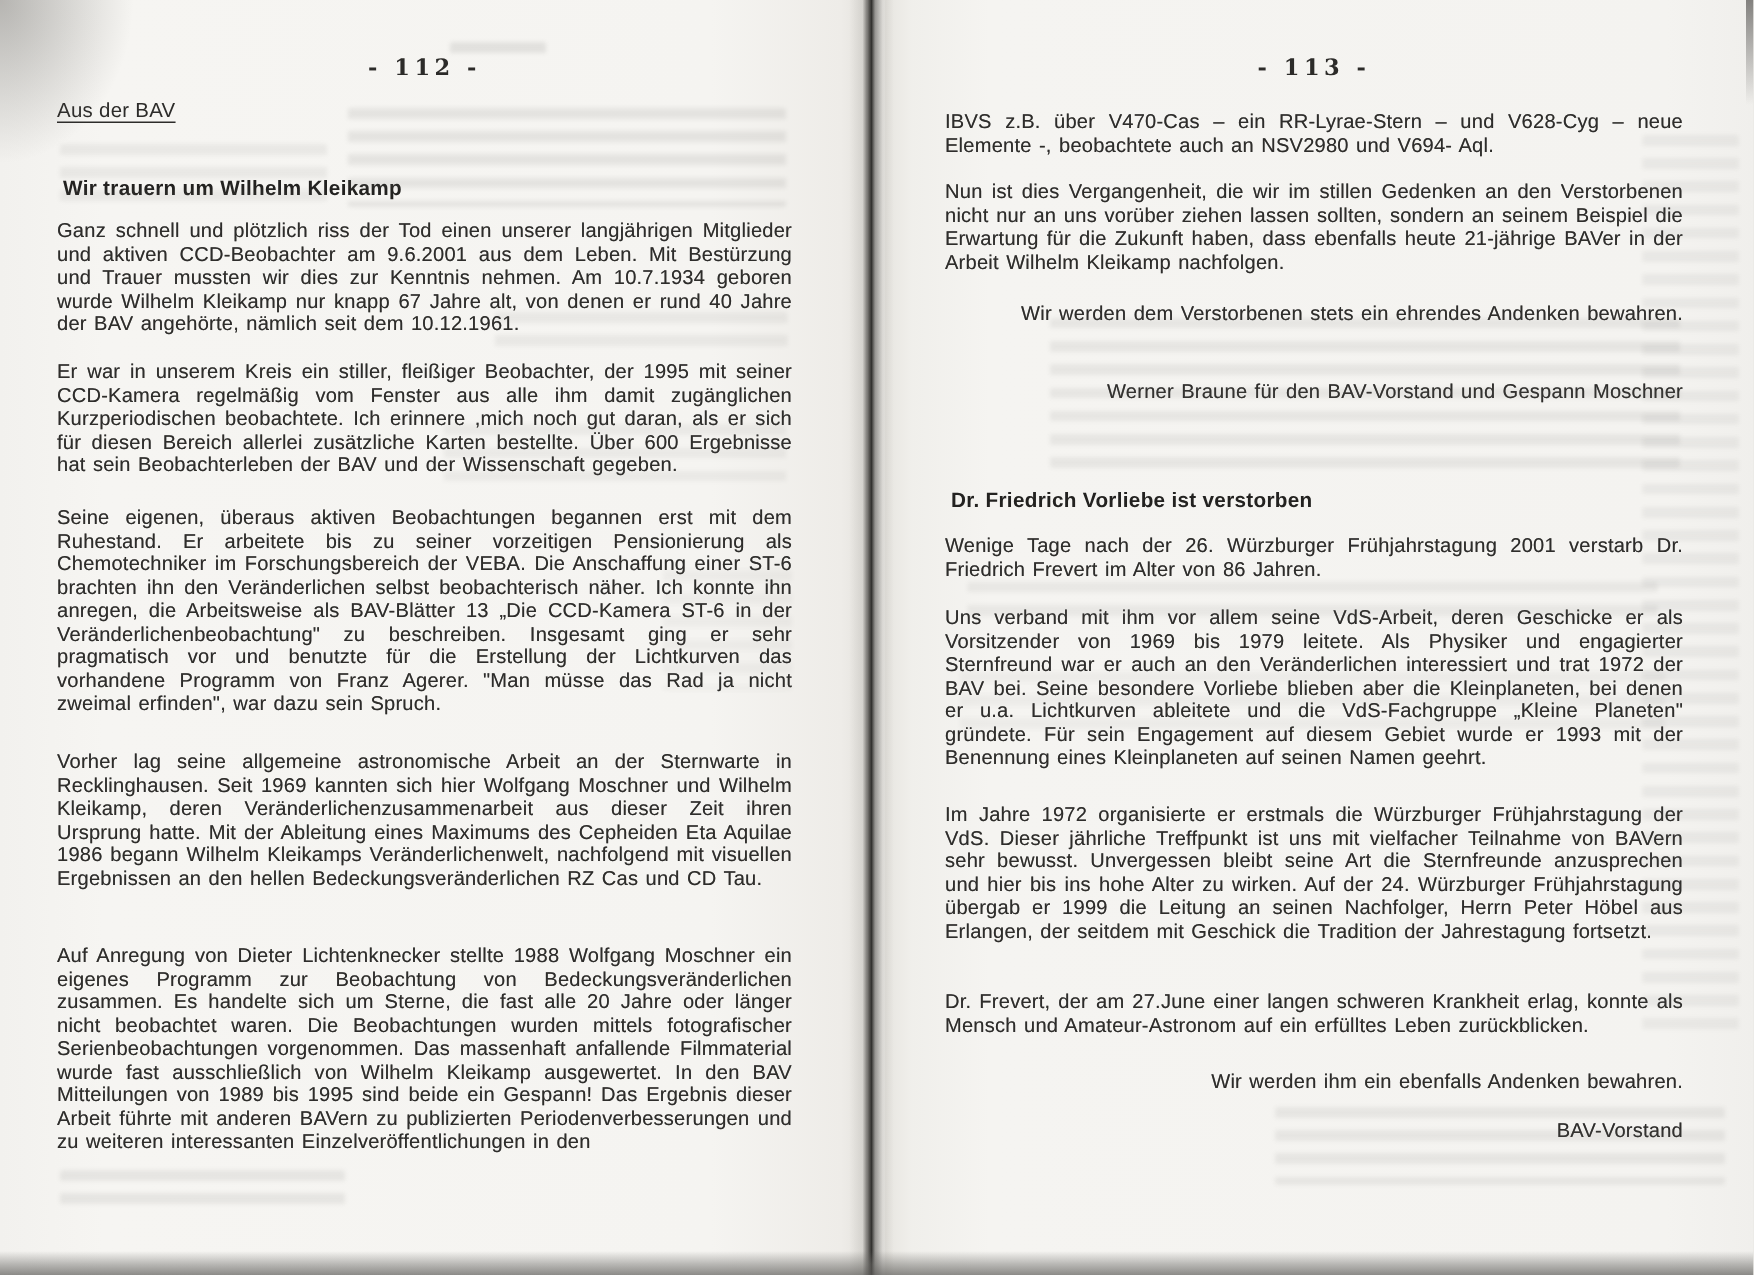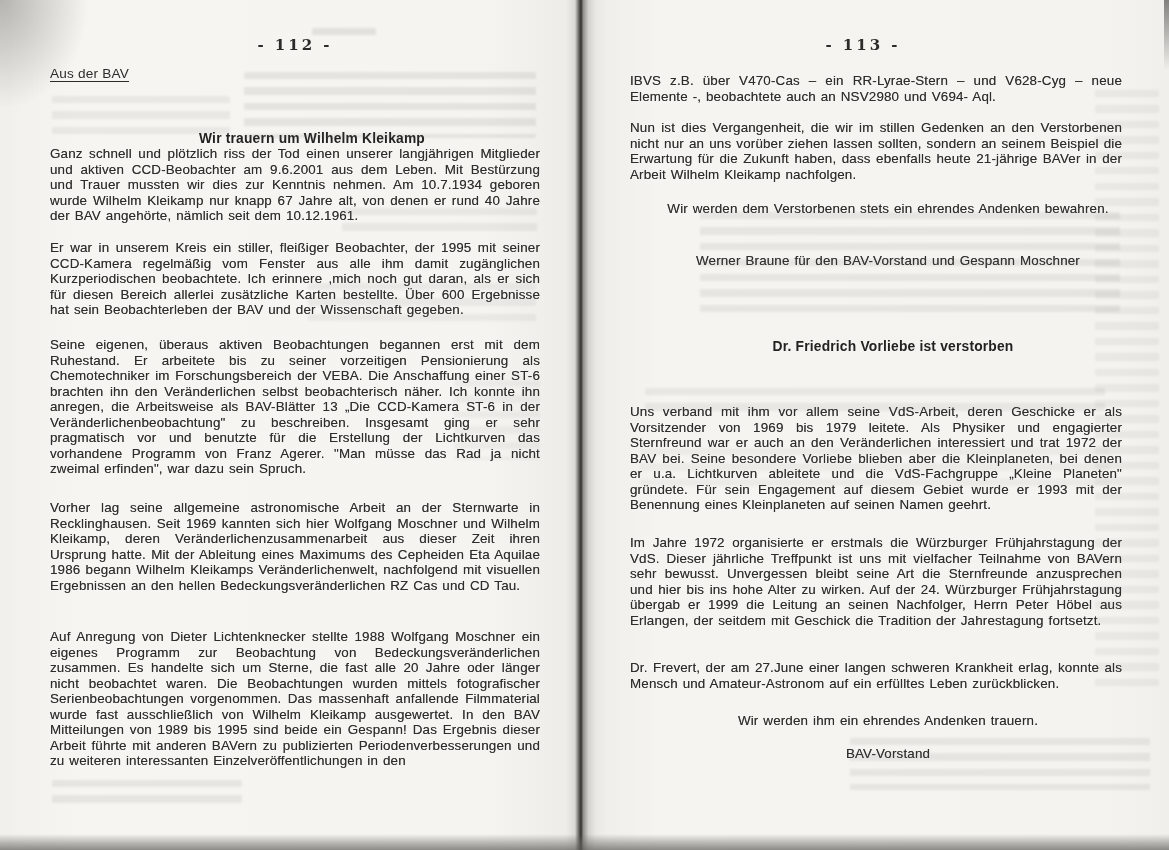--- a/index.html
+++ b/index.html
@@ -8,21 +8,21 @@
     background: #e8e7e3;
     font-family: "Liberation Sans", "DejaVu Sans", sans-serif;
     overflow: hidden;
   }
   .scan {
     position: relative;
     width: 1169px; height: 850px;
     background: linear-gradient(90deg, #f1f0ed 0%, #f5f4f1 40%, #efeeea 49%, #eceae6 51%, #f4f3f0 62%, #f3f2ef 100%);
   }
   .page { position: absolute; top: 0; height: 850px; }
-  .page-left  { left: 12px; width: 578px;
+  .page-left  { left: 0; width: 578px;
     background: linear-gradient(90deg, #f2f1ee 0%, #f6f5f2 12%, #f5f4f1 82%, #eeece8 97%, #e4e2dd 100%); }
   .page-right { left: 590px; width: 579px;
     background: linear-gradient(90deg, #e7e5e0 0%, #f0efeb 3%, #f5f4f1 12%, #f4f3f0 90%, #f0efec 100%); }
 
   .gutter {
     position: absolute; top: 0; left: 566px; width: 30px; height: 850px;
     background: linear-gradient(90deg,
       rgba(60,58,54,0) 0%, rgba(60,58,54,.10) 30%,
       rgba(35,33,30,.78) 46%, rgba(25,24,22,.88) 50%, rgba(45,43,40,.45) 58%,
       rgba(60,58,54,.10) 75%, rgba(60,58,54,0) 100%);
@@ -40,45 +40,45 @@
     background: linear-gradient(180deg, rgba(40,38,36,.55), rgba(40,38,36,0));
   }
 
   .pagenum {
     position: absolute; top: 36px;
     font-family: "DejaVu Serif", "Liberation Serif", serif;
     font-weight: bold; font-size: 15px; letter-spacing: 3px;
     color: #2c2b29; text-align: center;
   }
   .page-left .pagenum  { left: 38px; width: 490px; }
-  .page-right .pagenum { left: 27px; width: 492px; text-align: center; }
+  .page-right .pagenum { left: 40px; width: 492px; text-align: center; }
 
   .section-label {
     position: absolute; left: 38px; top: 66px;
     font-size: 13.6px; color: #2d2c2a;
     text-decoration: underline; text-underline-offset: 3px;
     letter-spacing: .2px;
   }
   .headline {
-    position: absolute; margin: 17px;
+    position: absolute; margin: 4px;
     font-size: 13.8px; font-weight: bold; color: #232220;
-    text-align: center; letter-spacing: .2px;
+    text-align: left; letter-spacing: .2px;
   }
   .page-left  .headline { left: 38px; width: 490px; top: 114px; }
   .page-right .headline { left: 40px; width: 492px; top: 322px; }
 
   .para {
     position: absolute; margin: 0;
     font-size: 13.4px; line-height: 15.5px; color: #2e2d2b;
     text-align: justify; letter-spacing: .15px; word-spacing: 1px;
     text-shadow: 0 0 .4px rgba(40,40,40,.55);
   }
   .page-left  .para { left: 38px; width: 490px; }
   .page-right .para { left: 40px; width: 492px; }
-  .para.single { text-align: center; margin-left: 12px; }
+  .para.single { text-align: right; }
 
   .ghost {
     position: absolute; border-radius: 2px;
     background: repeating-linear-gradient(180deg,
       #6e6d6a 0px, #6e6d6a 7px, rgba(0,0,0,0) 7px, rgba(0,0,0,0) 15.5px);
     filter: blur(1.3px);
   }
 </style>
 </head>
 <body>
@@ -108,24 +108,25 @@
   <div class="page page-right">
     <div class="pagenum">- 113 -</div>
 
     <p class="para" style="top:73px">IBVS z.B. über V470-Cas – ein RR-Lyrae-Stern – und V628-Cyg – neue Elemente -,  beobachtete auch an NSV2980 und V694- Aql.</p>
     <p class="para" style="top:120px">Nun ist dies Vergangenheit, die wir im stillen Gedenken an den Verstorbenen nicht nur an uns vorüber ziehen lassen sollten, sondern an seinem Beispiel die Erwartung für die Zukunft haben, dass ebenfalls heute 21-jährige BAVer in der Arbeit Wilhelm Kleikamp nachfolgen.</p>
     <p class="para single" style="top:201px">Wir werden dem Verstorbenen stets ein ehrendes Andenken bewahren.</p>
     <p class="para single" style="top:253px">Werner Braune für den BAV-Vorstand und Gespann Moschner</p>
 
     <h2 class="headline">Dr. Friedrich Vorliebe ist verstorben</h2>
 
+    <p class="para" style="top:356px">Wenige Tage nach der 26. Würzburger Frühjahrstagung 2001 verstarb Dr. Friedrich Frevert im Alter von 86 Jahren.</p>
     <p class="para" style="top:404px">Uns verband mit ihm vor allem seine VdS-Arbeit, deren Geschicke er als Vorsitzender von 1969 bis 1979 leitete. Als Physiker und engagierter Sternfreund war er auch an den Veränderlichen interessiert und trat 1972 der BAV bei. Seine besondere Vorliebe blieben aber die Kleinplaneten, bei denen er u.a. Lichtkurven ableitete und die VdS-Fachgruppe „Kleine Planeten" gründete. Für sein Engagement auf diesem Gebiet wurde er 1993 mit der Benennung eines Kleinplaneten auf seinen Namen geehrt.</p>
     <p class="para" style="top:535px">Im Jahre 1972 organisierte er erstmals die Würzburger Frühjahrstagung der VdS. Dieser jährliche Treffpunkt ist uns mit vielfacher Teilnahme von BAVern sehr bewusst. Unvergessen bleibt seine Art die Sternfreunde anzusprechen und hier bis ins hohe Alter zu wirken. Auf der 24. Würzburger Frühjahrstagung übergab er 1999 die Leitung an seinen Nachfolger, Herrn Peter Höbel aus Erlangen, der seitdem mit Geschick die Tradition der Jahrestagung fortsetzt.</p>
     <p class="para" style="top:660px">Dr. Frevert, der am 27.June einer langen schweren Krankheit erlag, konnte als Mensch und Amateur-Astronom auf ein erfülltes Leben zurückblicken.</p>
-    <p class="para single" style="top:713px">Wir werden ihm ein ehrendes Andenken trauern.</p>
+    <p class="para single" style="top:713px">Wir werden ihm ein ebenfalls Andenken bewahren.</p>
     <p class="para single" style="top:746px">BAV-Vorstand</p>
 
     <div class="ghost" style="left:110px; top:212px; width:420px; height:100px; opacity:.10"></div>
     <div class="ghost" style="left:505px; top:90px;  width:64px;  height:600px; opacity:.08"></div>
     <div class="ghost" style="left:55px;  top:388px; width:460px; height:24px; opacity:.09"></div>
     <div class="ghost" style="left:50px;  top:448px; width:470px; height:38px; opacity:.06"></div>
     <div class="ghost" style="left:260px; top:738px; width:300px; height:52px; opacity:.10"></div>
   </div>
 
   <div class="gutter"></div>

